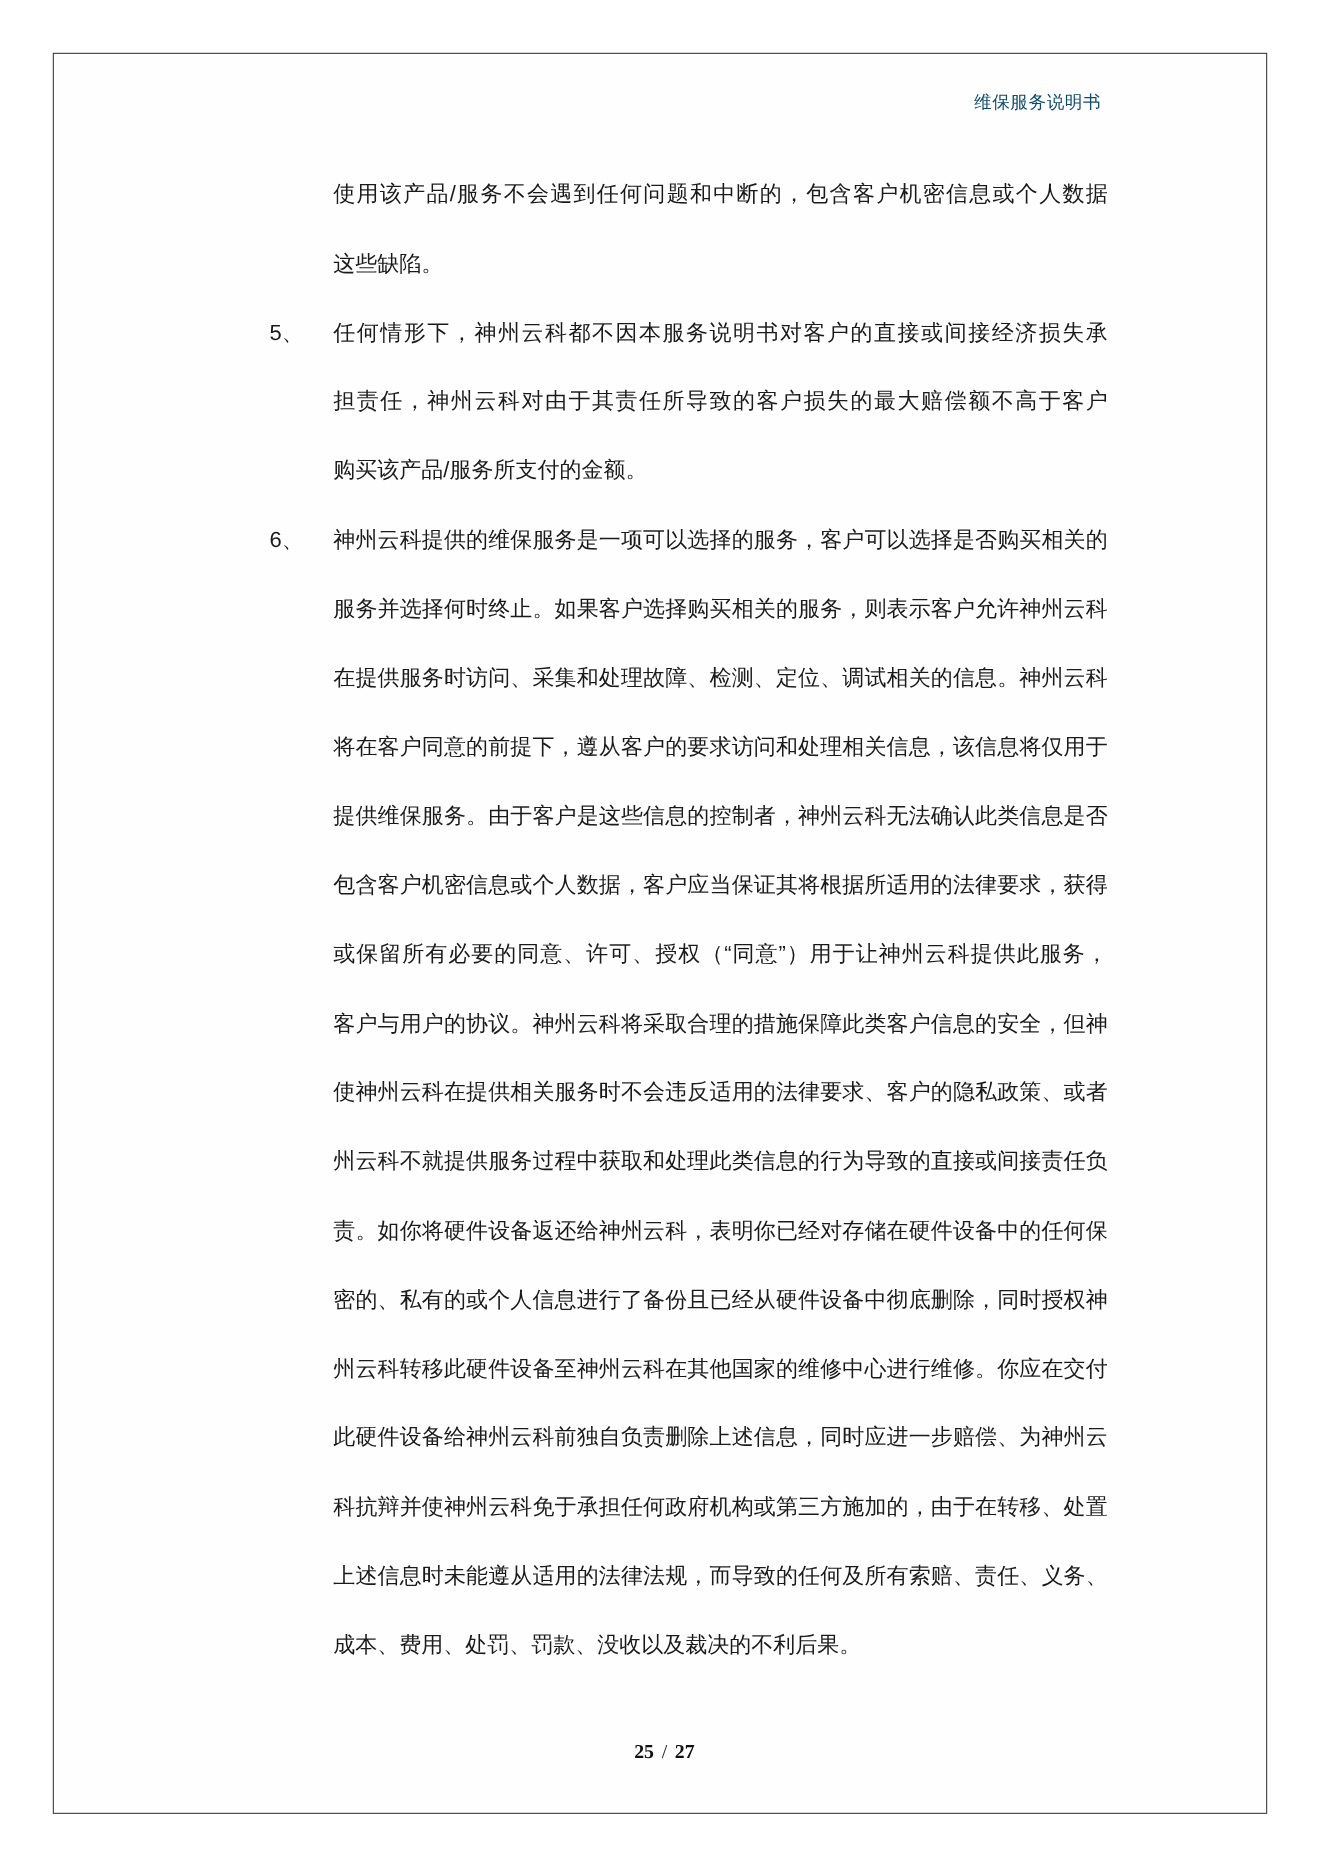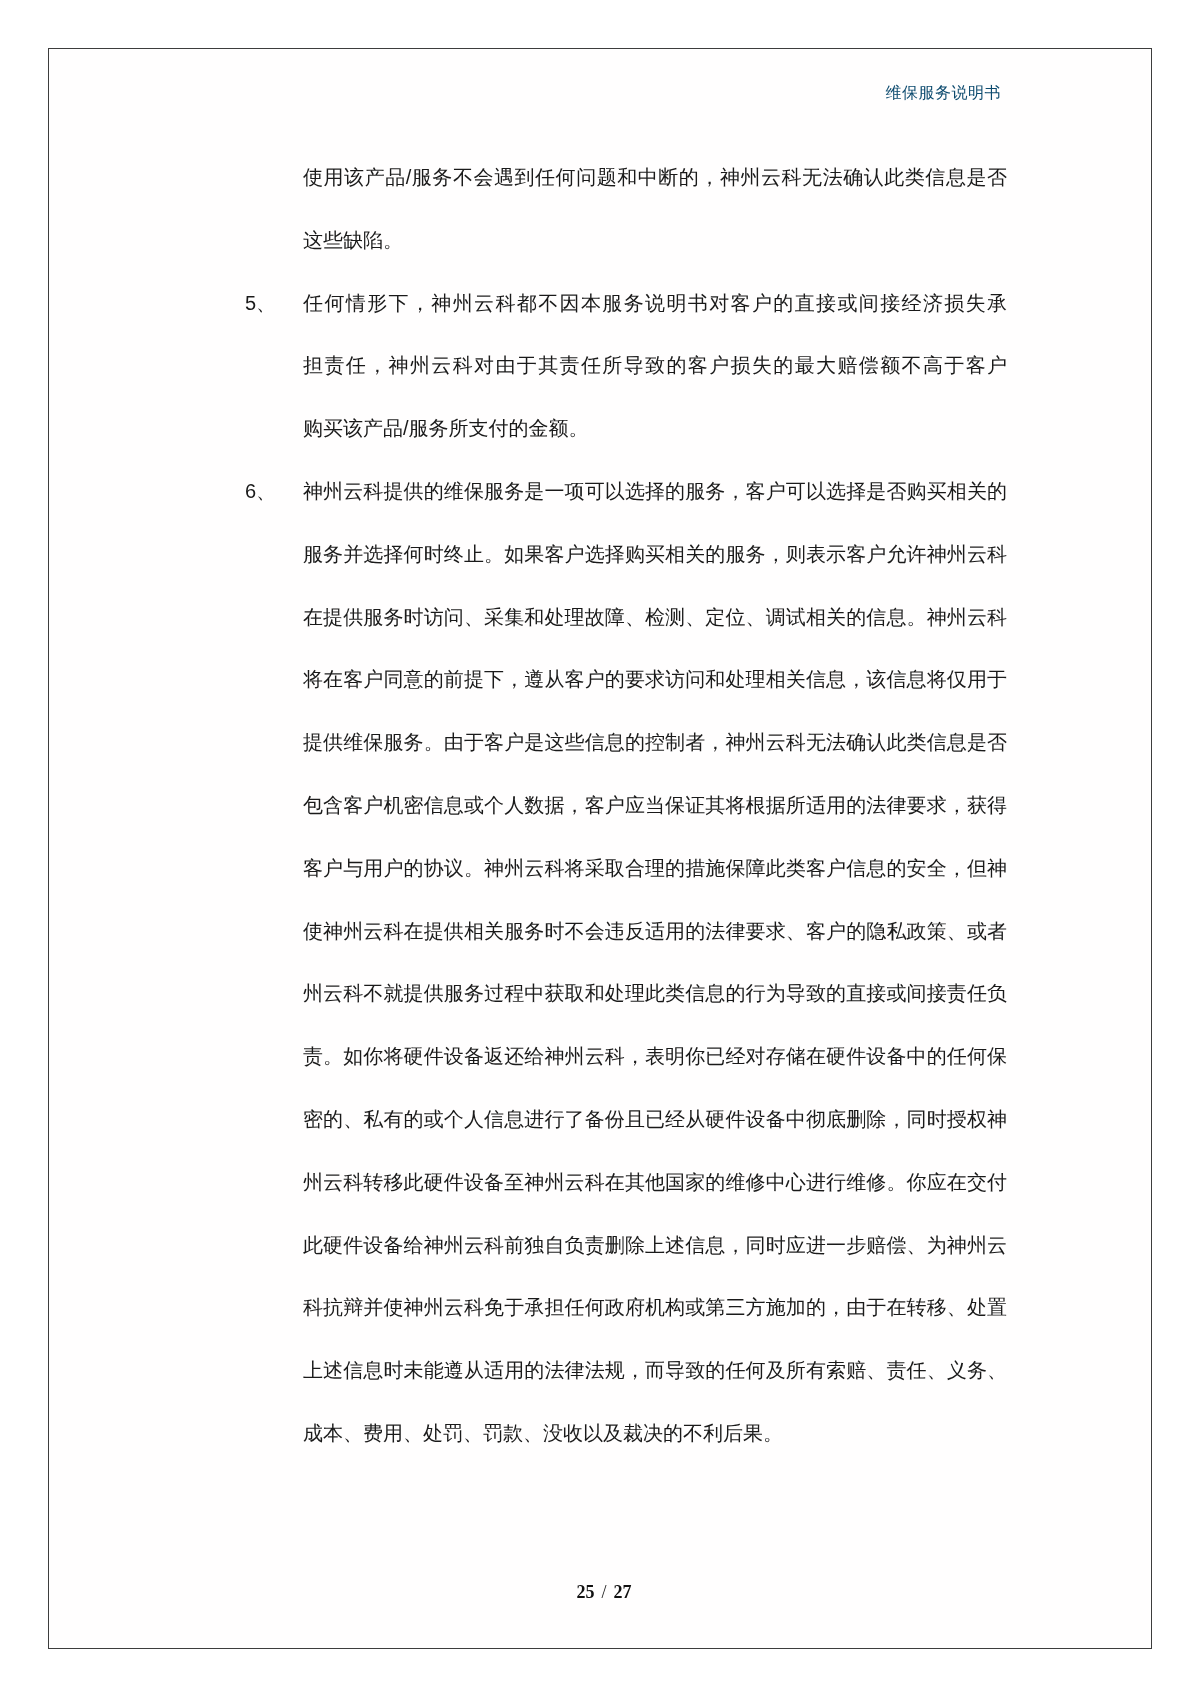--- a/index.html
+++ b/index.html
@@ -71,39 +71,40 @@
 <body>
 
 <div class="page-frame"></div>
 
 <div class="doc-header">
   <span>维保服务说明书</span>
 </div>
 
 <div class="body-col">
 
-  <div class="line full"><span>使用该产品/服务不会遇到任何问题和中断的，神州云科无法确认此类信息是否</span></div>
+  <div class="line full"><span>使用该产品/服务不会遇到任何问题和中断的，包含客户机密信息或个人数据</span></div>
   <div class="line short"><span>这些缺陷。</span></div>
 
   <div class="line full">
     <span class="marker">5、</span>
     <span>任何情形下，神州云科都不因本服务说明书对客户的直接或间接经济损失承</span>
   </div>
   <div class="line full"><span>担责任，神州云科对由于其责任所导致的客户损失的最大赔偿额不高于客户</span></div>
   <div class="line short"><span>购买该产品/服务所支付的金额。</span></div>
 
   <div class="line full">
     <span class="marker">6、</span>
     <span>神州云科提供的维保服务是一项可以选择的服务，客户可以选择是否购买相关的</span>
   </div>
   <div class="line full"><span>服务并选择何时终止。如果客户选择购买相关的服务，则表示客户允许神州云科</span></div>
   <div class="line full"><span>在提供服务时访问、采集和处理故障、检测、定位、调试相关的信息。神州云科</span></div>
   <div class="line full"><span>将在客户同意的前提下，遵从客户的要求访问和处理相关信息，该信息将仅用于</span></div>
   <div class="line full"><span>提供维保服务。由于客户是这些信息的控制者，神州云科无法确认此类信息是否</span></div>
   <div class="line full"><span>包含客户机密信息或个人数据，客户应当保证其将根据所适用的法律要求，获得</span></div>
+  <div class="line full"><span>或保留所有必要的同意、许可、授权（“同意”）用于让神州云科提供此服务，</span></div>
   <div class="line full"><span>客户与用户的协议。神州云科将采取合理的措施保障此类客户信息的安全，但神</span></div>
   <div class="line full"><span>使神州云科在提供相关服务时不会违反适用的法律要求、客户的隐私政策、或者</span></div>
   <div class="line full"><span>州云科不就提供服务过程中获取和处理此类信息的行为导致的直接或间接责任负</span></div>
   <div class="line full"><span>责。如你将硬件设备返还给神州云科，表明你已经对存储在硬件设备中的任何保</span></div>
   <div class="line full"><span>密的、私有的或个人信息进行了备份且已经从硬件设备中彻底删除，同时授权神</span></div>
   <div class="line full"><span>州云科转移此硬件设备至神州云科在其他国家的维修中心进行维修。你应在交付</span></div>
   <div class="line full"><span>此硬件设备给神州云科前独自负责删除上述信息，同时应进一步赔偿、为神州云</span></div>
   <div class="line full"><span>科抗辩并使神州云科免于承担任何政府机构或第三方施加的，由于在转移、处置</span></div>
   <div class="line full"><span>上述信息时未能遵从适用的法律法规，而导致的任何及所有索赔、责任、义务、</span></div>
   <div class="line short"><span>成本、费用、处罚、罚款、没收以及裁决的不利后果。</span></div>

